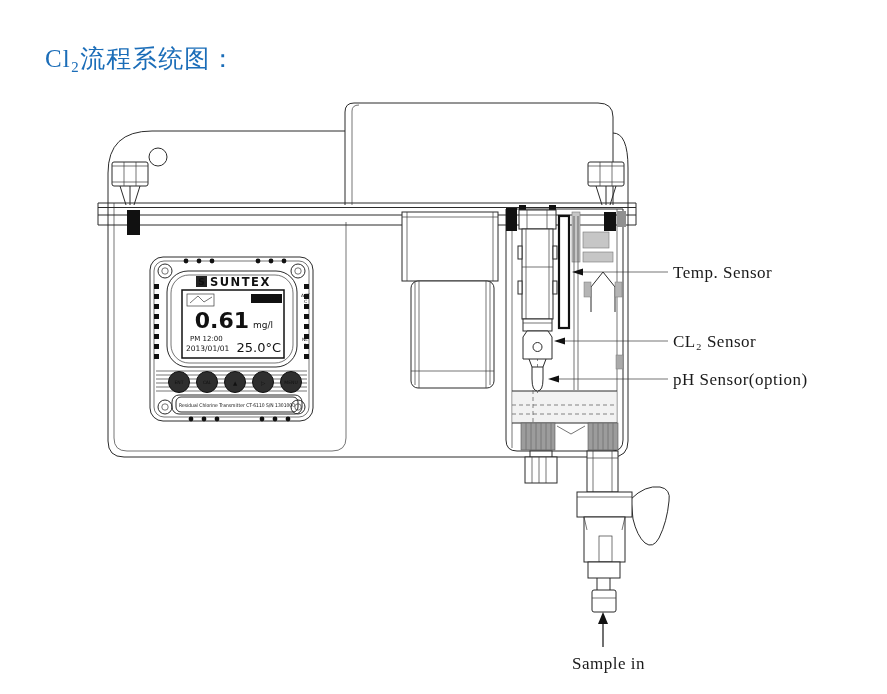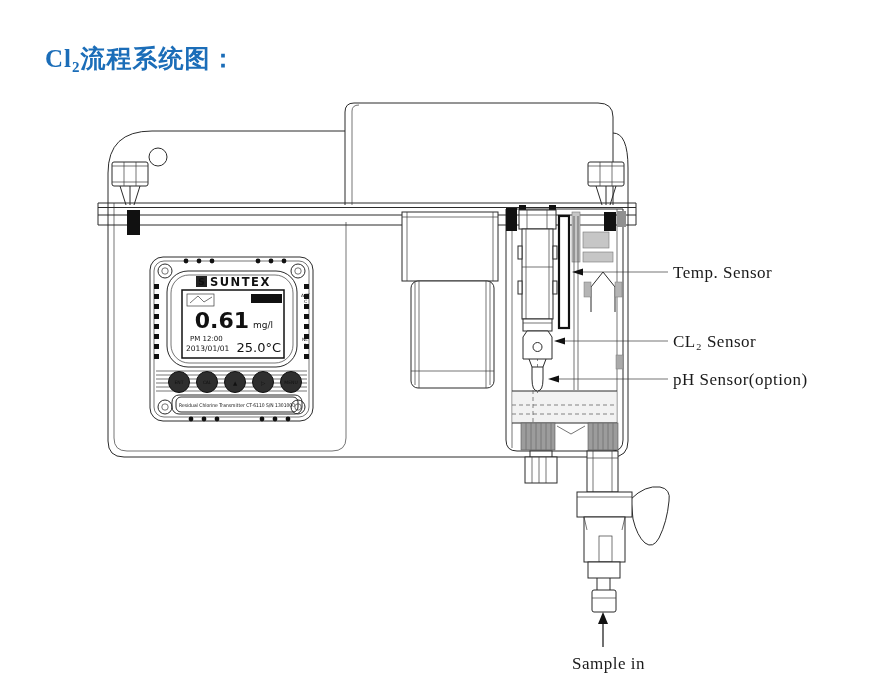--- a/index.html
+++ b/index.html
@@ -1,19 +1,19 @@
 <!DOCTYPE html>
 <html><head>
 <meta charset="utf-8">
 <style>
   html,body{margin:0;padding:0;background:#ffffff;}
   body{width:887px;height:694px;position:relative;overflow:hidden;
        font-family:"Liberation Sans",sans-serif;}
   .page-title{position:absolute;left:45px;top:42px;color:#1b6db8;
-      font-family:"Liberation Serif",serif;font-size:25px;font-weight:700;
+      font-family:"Liberation Serif",serif;font-size:25px;font-weight:400;
       letter-spacing:1px;}
   svg{position:absolute;left:0;top:0;}
   svg text{font-family:"DejaVu Sans",sans-serif;fill:#111;}
   .cad{font-family:"Liberation Serif",serif;font-size:17px;fill:#1a1a1a;letter-spacing:.5px;}
   .ln{stroke:#2b2b2b;stroke-width:1;fill:none;}
   .fw{fill:#ffffff;}
   .thin{stroke:#3a3a3a;stroke-width:.7;fill:none;}
   .dash{stroke:#555;stroke-width:.7;fill:none;stroke-dasharray:4 3;}
   .blk{fill:#111;stroke:none;}
   .gry{fill:#9c9c9c;stroke:#555;stroke-width:.6;}

